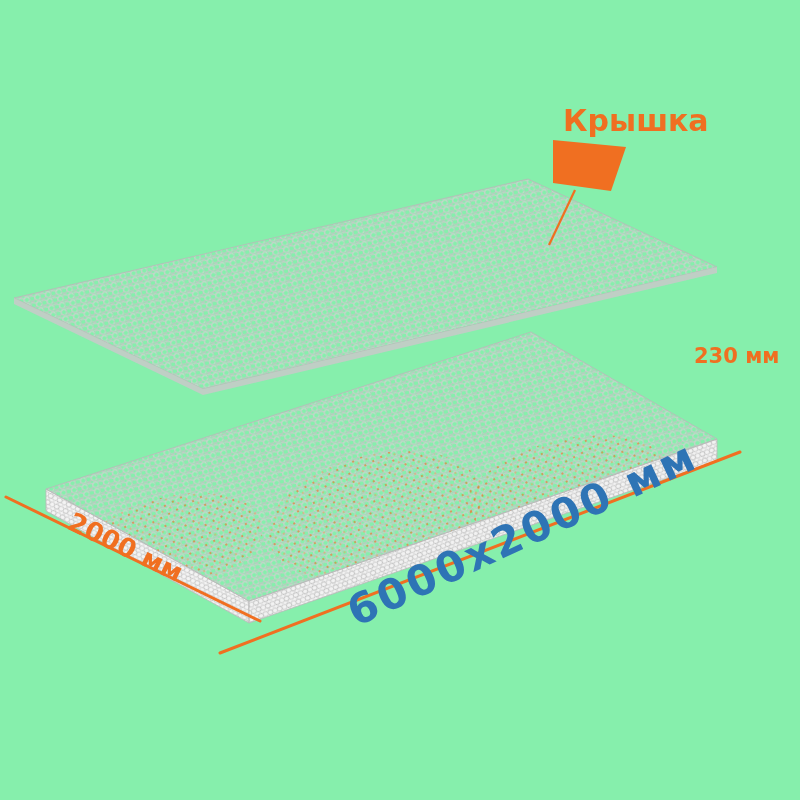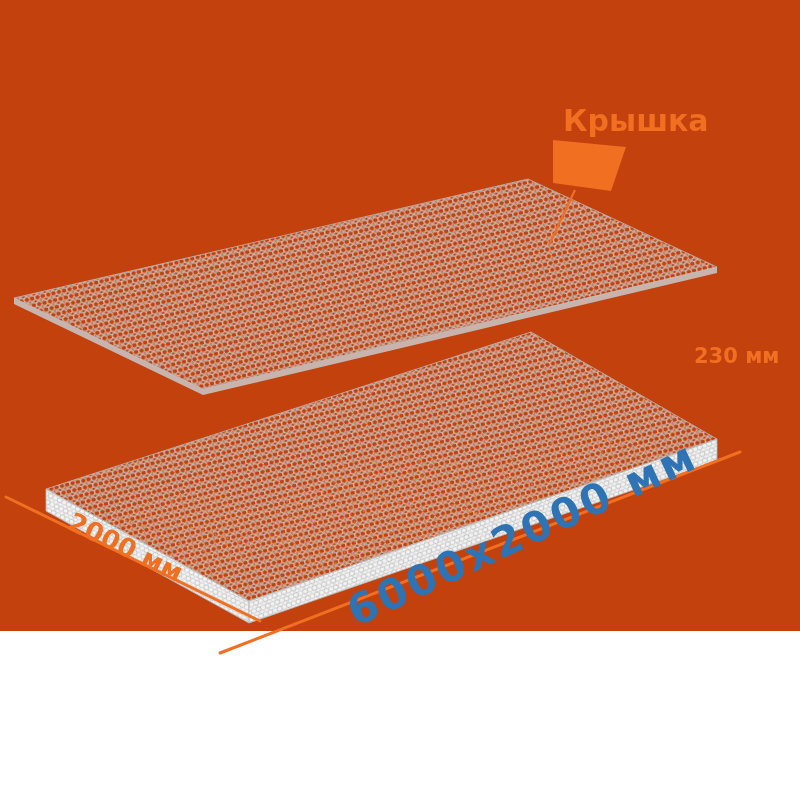--- a/index.html
+++ b/index.html
@@ -7,22 +7,22 @@
     padding: 0;
     width: 800px;
     height: 800px;
     background: #ffffff;
     overflow: hidden;
     font-family: "DejaVu Sans", sans-serif;
   }
   .stage {
     position: relative;
     width: 800px;
-    height: 631px;
-    background: #c2410c;
+    height: 800px;
+    background: #86efac;
   }
   svg text {
     font-family: "DejaVu Sans", sans-serif;
     font-weight: bold;
   }
   .sheet-edge { fill: #c9c9c9; opacity: 0.85; }
   .mesh-outline { stroke: #b9b9b9; stroke-width: 0.8; }
 </style>
 </head>
 <body>

